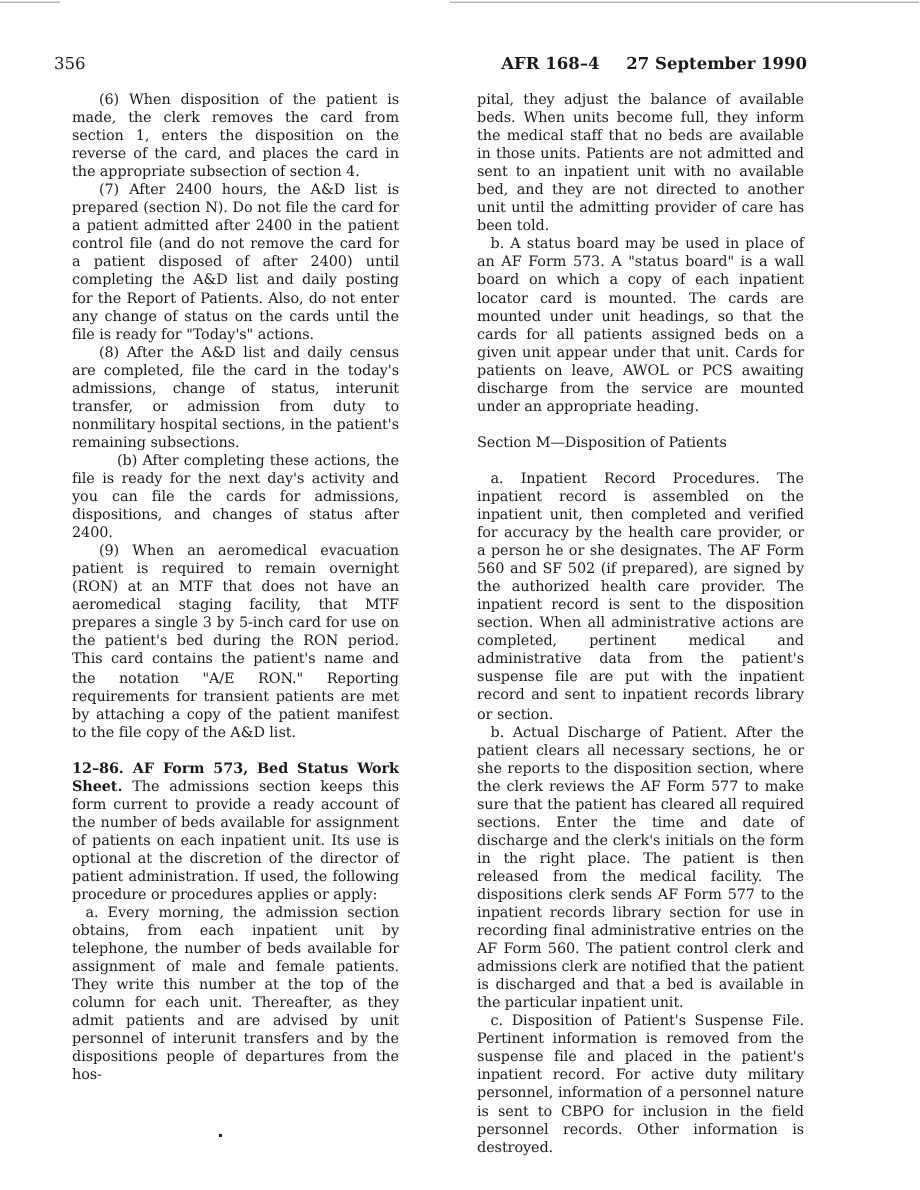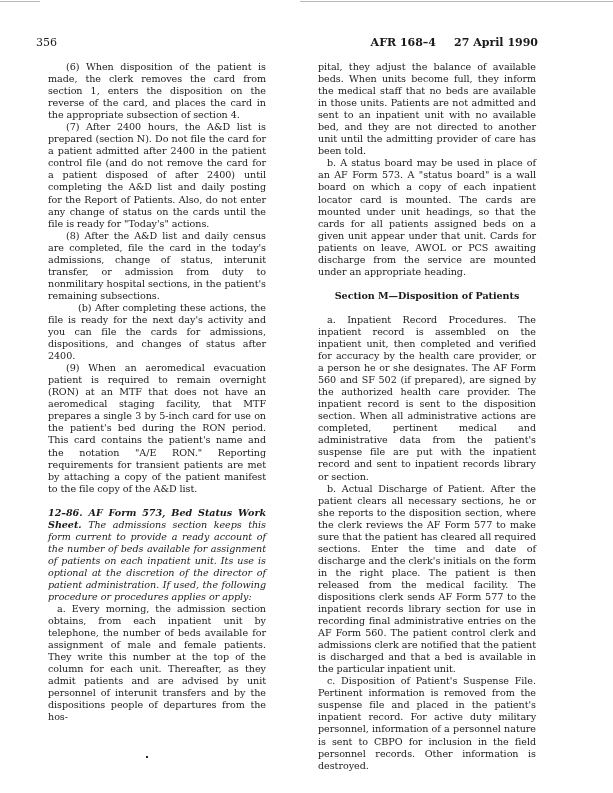--- a/index.html
+++ b/index.html
@@ -10,34 +10,34 @@
   .running-head { position: absolute; right: 75px; top: 36px; font-weight: bold; font-size: 11px; }
   .running-head span + span { margin-left: 18px; }
   .col { position: absolute; top: 61px; width: 218px; font-size: 9.6px; line-height: 12.05px;
          text-align: justify; hyphens: manual; letter-spacing: -0.05px; }
   .col.left { left: 48px; }
   .col.right { left: 318px; }
   .col p { margin: 0; }
   .ind1 { text-indent: 18px; }
   .ind2 { text-indent: 30px; }
   .inda { text-indent: 9px; }
-  .heading-para { margin-top: 12px !important; font-style: italic; }
-  .sec-head { font-weight: bold; margin: 12px 0 12px 0 !important; text-align: center; }
+  .heading-para { margin-top: 12px !important; }
+  .sec-head { font-weight: normal; margin: 12px 0 12px 0 !important; text-align: left; }
   b.h { font-weight: bold; }
   .speck { position: absolute; width: 2px; height: 2px; background: #222; }
 </style>
 </head>
 <body>
 
 <div class="scanline" style="left:0;width:40px;"></div>
 <div class="scanline" style="left:300px;width:313px;"></div>
 
 <div class="page-num">356</div>
 <div class="running-head">
-  <span>AFR 168–4</span><span>27 April 1990</span>
+  <span>AFR 168–4</span><span>27 September 1990</span>
 </div>
 
 <div class="col left">
   <p class="ind1">(6) When disposition of the patient is made, the clerk removes the card from section 1, enters the disposition on the reverse of the card, and places the card in the appropriate subsection of section 4.</p>
   <p class="ind1">(7) After 2400 hours, the A&amp;D list is prepared (section N). Do not file the card for a patient admitted after 2400 in the patient control file (and do not remove the card for a patient disposed of after 2400) until completing the A&amp;D list and daily posting for the Report of Patients. Also, do not enter any change of status on the cards until the file is ready for "Today's" actions.</p>
   <p class="ind1">(8) After the A&amp;D list and daily census are completed, file the card in the today's admissions, change of status, interunit transfer, or admission from duty to nonmilitary hospital sections, in the patient's remaining subsections.</p>
   <p class="ind2">(b) After completing these actions, the file is ready for the next day's activity and you can file the cards for admissions, dispositions, and changes of status after 2400.</p>
   <p class="ind1">(9) When an aeromedical evacuation patient is required to remain overnight (RON) at an MTF that does not have an aeromedical staging facility, that MTF prepares a single 3 by 5-inch card for use on the patient's bed during the RON period. This card contains the patient's name and the notation "A/E RON." Reporting requirements for transient patients are met by attaching a copy of the patient manifest to the file copy of the A&amp;D list.</p>
   <p class="heading-para"><b class="h">12–86. AF Form 573, Bed Status Work Sheet.</b> <span>The admissions section keeps this form current to provide a ready account of the number of beds available for assignment of patients on each inpatient unit. Its use is optional at the discretion of the director of patient administration. If used, the following procedure or procedures applies or apply:</span></p>
   <p class="inda">a. Every morning, the admission section obtains, from each inpatient unit by telephone, the number of beds available for assignment of male and female patients. They write this number at the top of the column for each unit. Thereafter, as they admit patients and are advised by unit personnel of interunit transfers and by the dispositions people of departures from the hos-</p>

